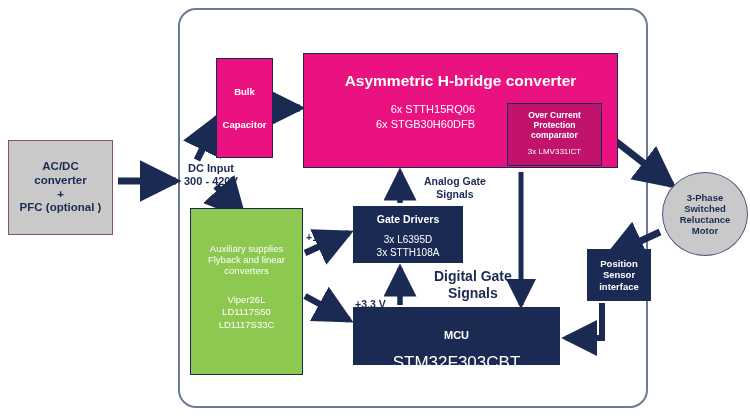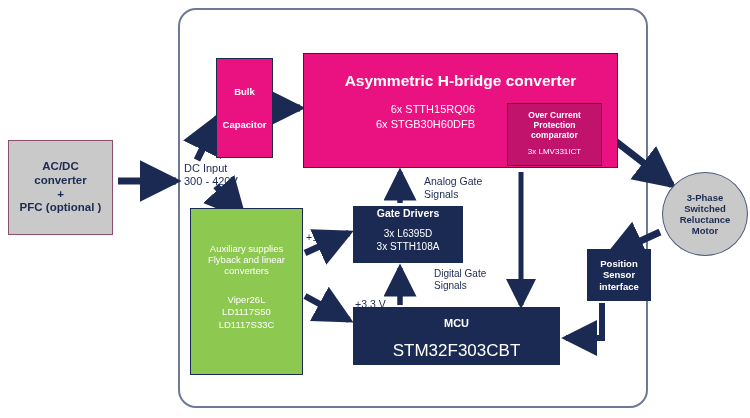--- a/index.html
+++ b/index.html
@@ -51,49 +51,49 @@
   .blk-aux{
     left:190px;top:208px;width:113px;height:167px;
     background:#8DC851;border:1.5px solid #1B2A52;
     font-size:9.5px;font-weight:normal;justify-content:flex-start;padding-top:34px;
   }
   .aux-parts{margin-top:17px;font-size:9.5px;line-height:1.35;}
 
   .blk-gatedrv{
     left:353px;top:206px;width:110px;height:57px;
     background:#1B2A52;border:1.5px solid #1B2A52;
-    justify-content:flex-start;font-size:10.5px;
+    justify-content:flex-start;padding-top:6px;font-size:10.5px;
   }
   .gd-parts{margin-top:8px;font-size:10px;font-weight:normal;line-height:1.3;}
 
   .blk-mcu{
     left:353px;top:307px;width:207px;height:58px;
     background:#1B2A52;border:1.5px solid #1B2A52;
-    justify-content:flex-start;padding-top:9px;font-size:11px;
+    justify-content:flex-start;padding-top:21px;font-size:11px;
   }
   .mcu-part{margin-top:11px;font-size:17px;font-weight:normal;}
 
   .blk-possens{
     left:571px;top:249px;width:64px;height:52px;
     background:#1B2A52;border:1.5px solid #1B2A52;font-size:9.5px;margin-left:16px;
   }
 
   .blk-motor{
     left:662px;top:172px;width:86px;height:84px;
     background:#C9C9C9;border:1.5px solid #4A5878;border-radius:50%;
     color:#1B2A52;font-size:9.5px;
   }
 
   
-  .lbl{position:absolute;color:#1B2A52;font-weight:normal;line-height:1.2;}
+  .lbl{position:absolute;color:#1B2A52;font-weight:bold;line-height:1.2;text-align:center;}
   #lbl-dcinput{left:184px;top:162px;font-size:11px;}
   #lbl-15v{left:306px;top:231px;font-size:10.5px;}
   #lbl-33v{left:311px;top:298px;font-size:10.5px;margin-left:44px;}
   #lbl-analog{left:424px;top:175px;font-size:10.5px;}
-  #lbl-digital{left:434px;top:268px;font-size:10px;}
+  #lbl-digital{left:434px;top:268px;font-size:14px;}
 
   
   svg#wires{position:absolute;left:0;top:0;width:750px;height:418px;
             pointer-events:none;}
 </style>
 </head>
 <body>
 
 <div id="stage">
 

